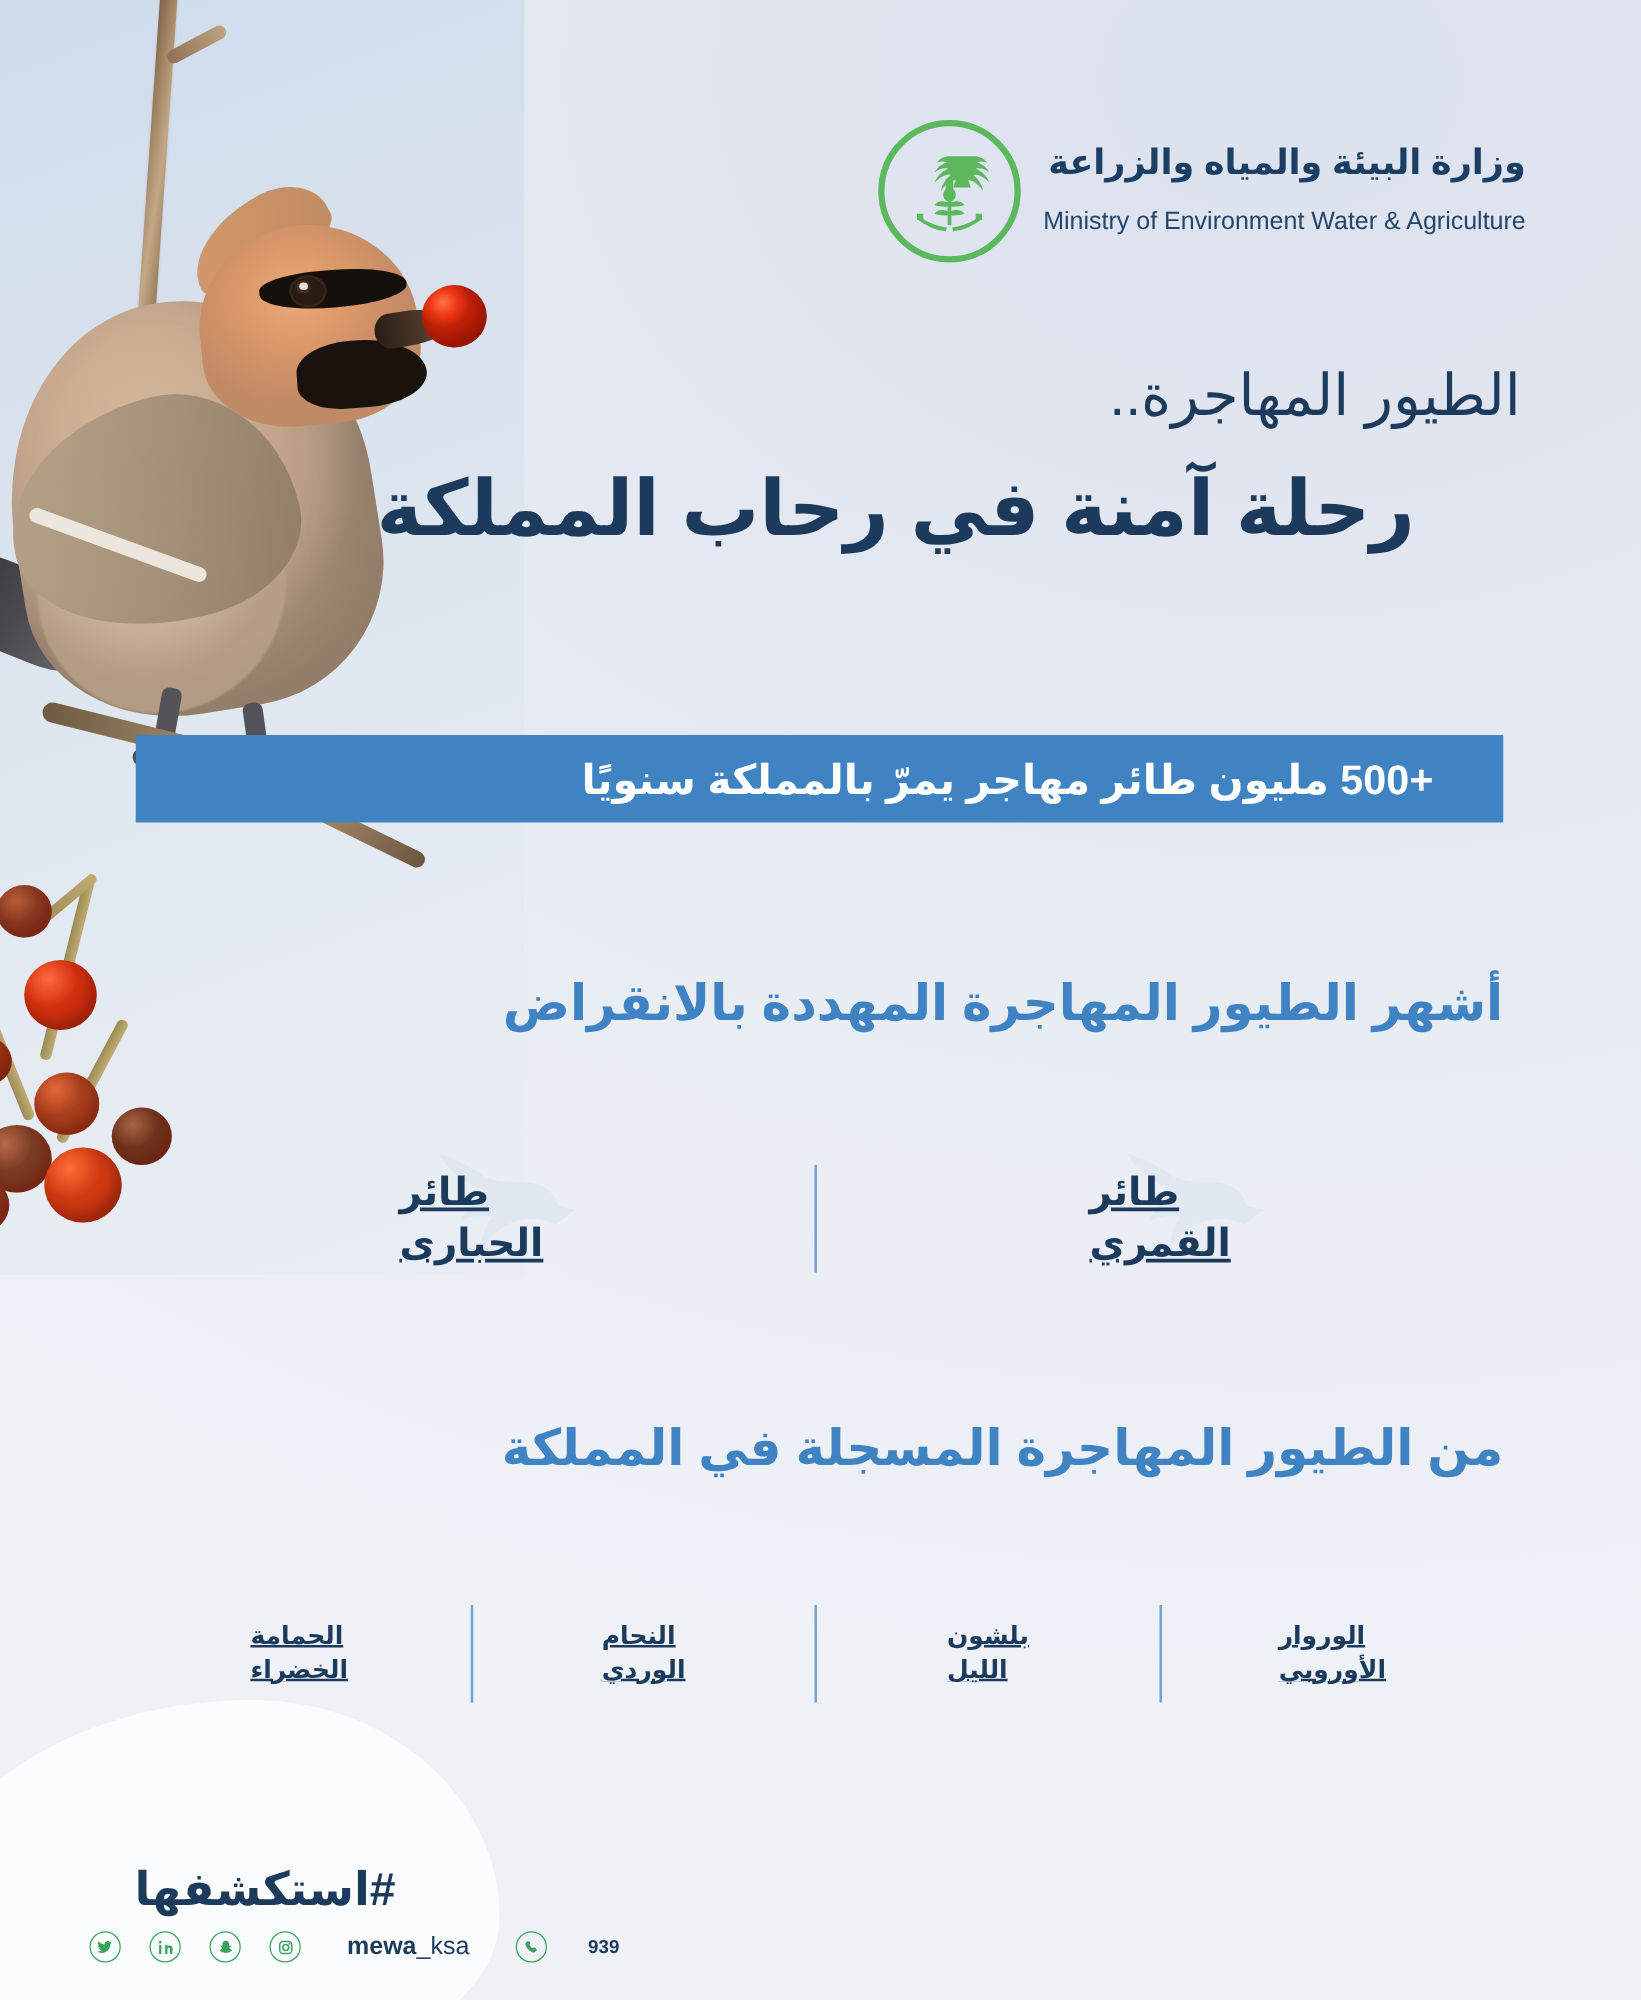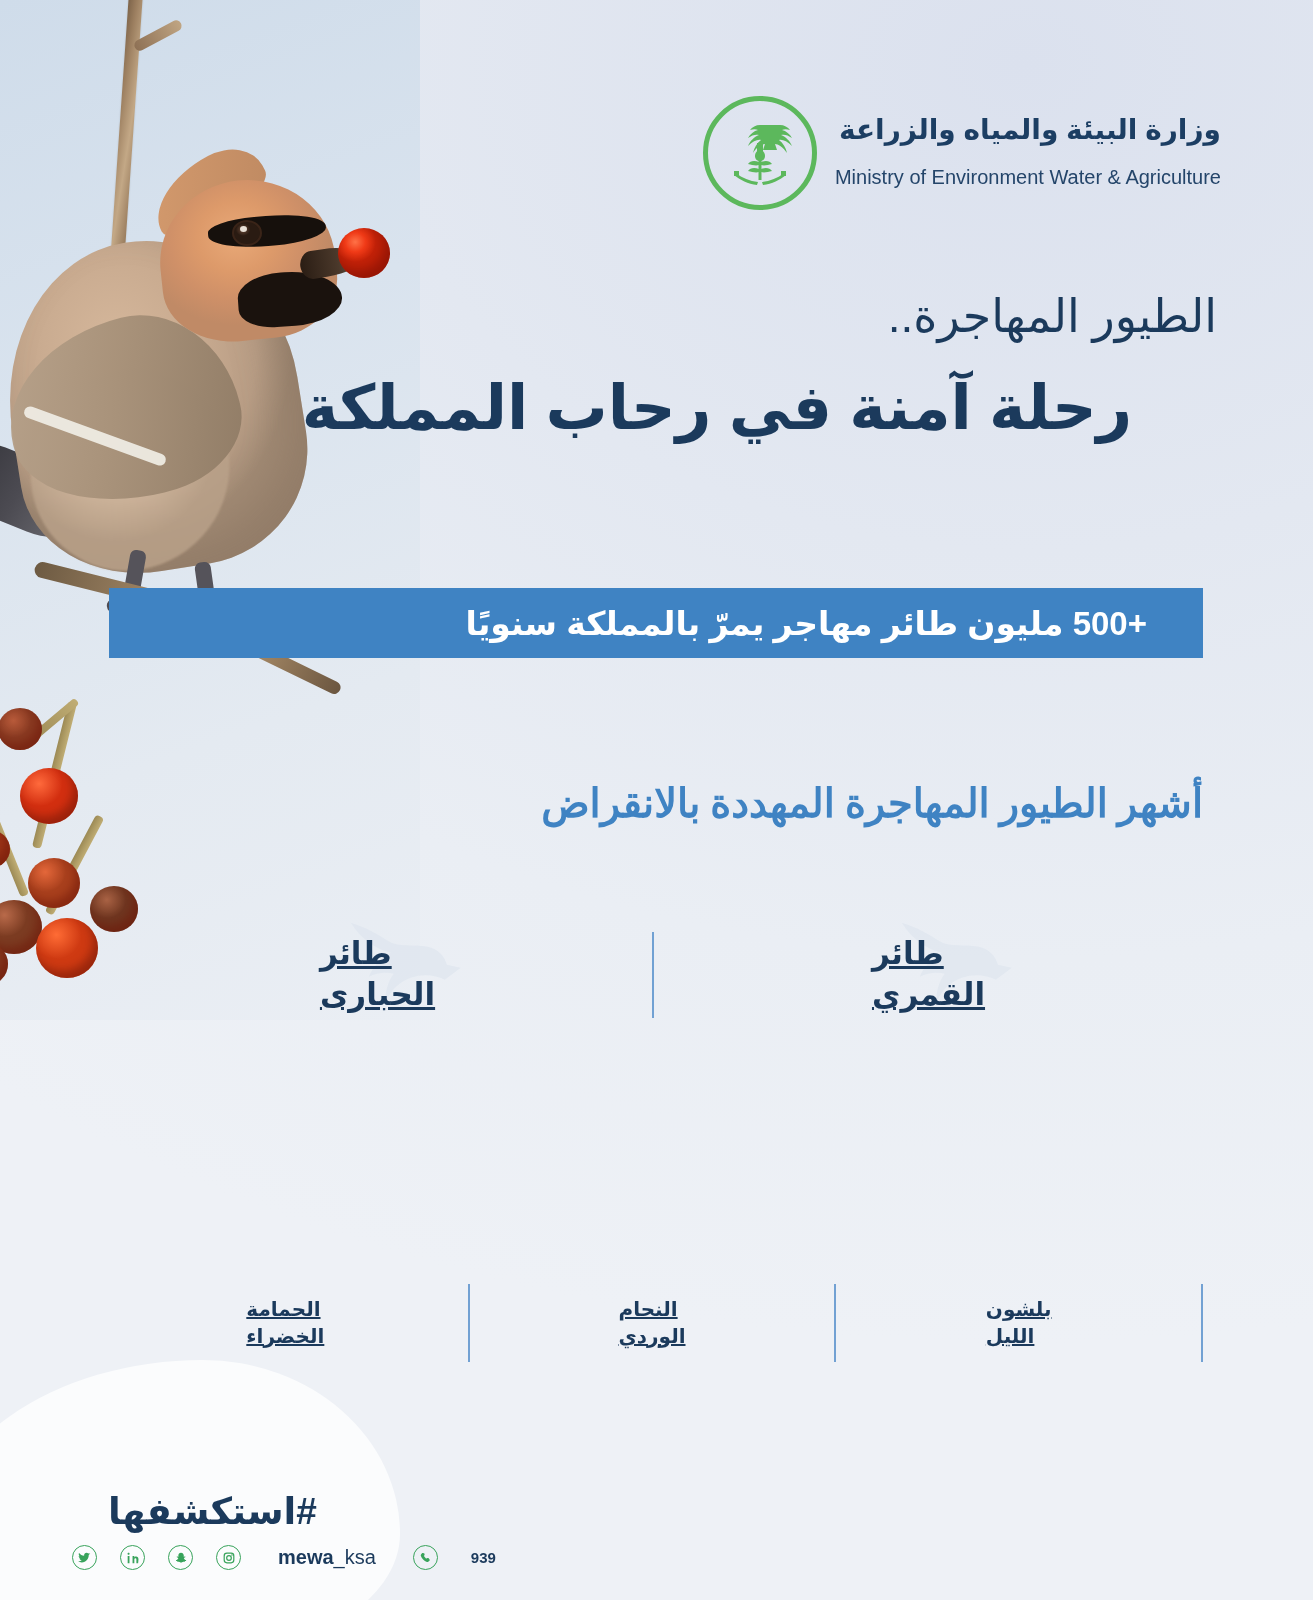--- a/index.html
+++ b/index.html
@@ -186,21 +186,21 @@
     background:#3f83c3;display:flex;align-items:center;justify-content:flex-start;
     padding-right:56px;box-sizing:border-box;
   }
   .stat-banner .txt{
     color:#ffffff;font-size:33px;font-weight:bold;white-space:nowrap;
   }
   
   .section-title{
     position:absolute;text-align:right;color:#3f83c3;font-weight:bold;
   }
-  .st1{right:110px;top:780px;font-size:40px;width:1000px;font-family:Liberation Serif, serif;}
+  .st1{right:110px;top:780px;font-size:40px;width:1000px;}
   .st2{right:110px;top:1132px;font-size:40px;width:1000px;line-height:1.35;}
   .row{
     position:absolute;display:flex;align-items:center;justify-content:center;
   }
   .row2{right:110px;top:905px;width:1100px;height:140px;gap:0;}
   .row4{right:110px;top:1255px;width:1100px;height:135px;gap:0;}
   .cell{
     position:relative;flex:1 1 0;height:100%;
     display:flex;align-items:center;justify-content:center;
   }
@@ -348,22 +348,29 @@
       <svg class="bird-wm" width="140" height="112" viewBox="0 0 140 112" aria-hidden="true">
         <path fill="#dfe6ef" d="M12 6c10 16 24 26 40 30-10 6-18 14-22 24 8-4 17-5 25-3-6 8-9 18-8 28 5-12 14-20 25-24 12-4 24-3 34 2l16-12-14-3c-2-9-9-16-19-18-14-3-29 1-40-6C40 18 26 10 12 6z"></path>
       </svg>
       <div class="label">
         <div>طائر</div>
         <div>الحبارى</div>
       </div>
     </div>
   </div>
 
+  <div class="section-title st2">من الطيور المهاجرة المسجلة في المملكة</div>
 
   <div class="row row4">
+    <div class="cell">
+      <div class="label">
+        <div>الوروار</div>
+        <div>الأوروبي</div>
+      </div>
+    </div>
     <div class="divider"></div>
     <div class="cell">
       <div class="label">
         <div>بلشون</div>
         <div>الليل</div>
       </div>
     </div>
     <div class="divider"></div>
     <div class="cell">
       <div class="label">

